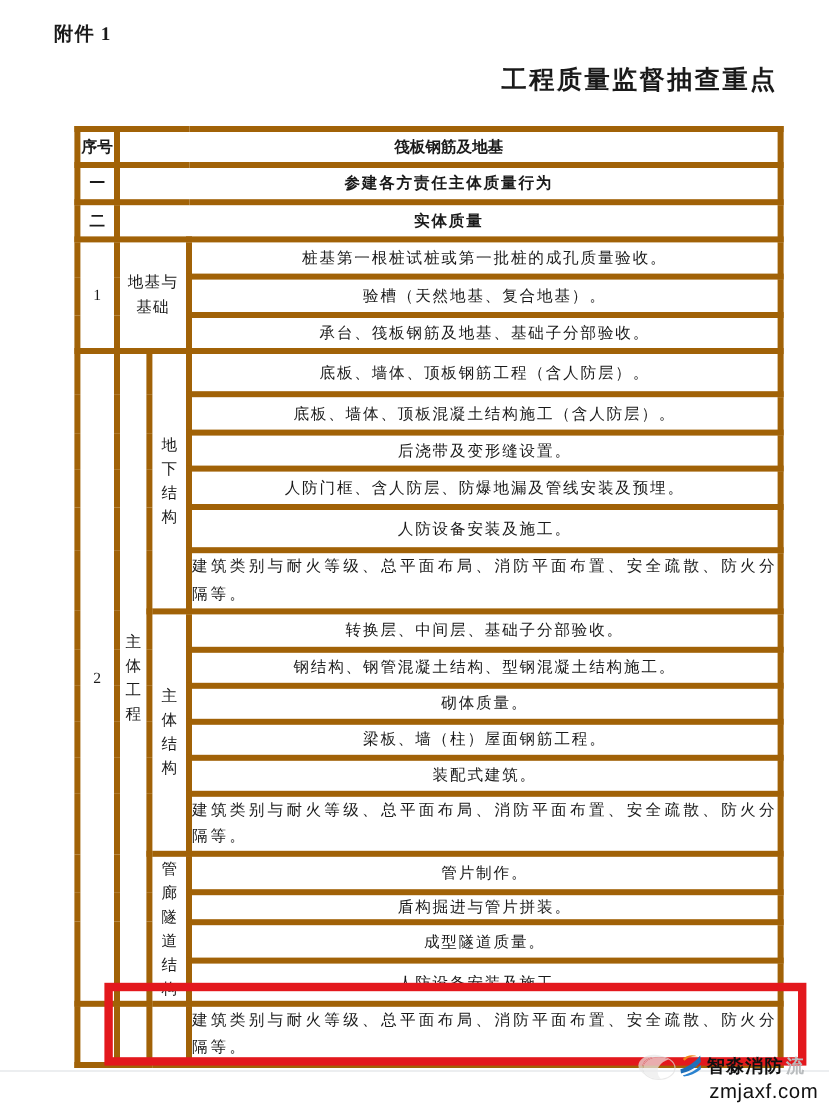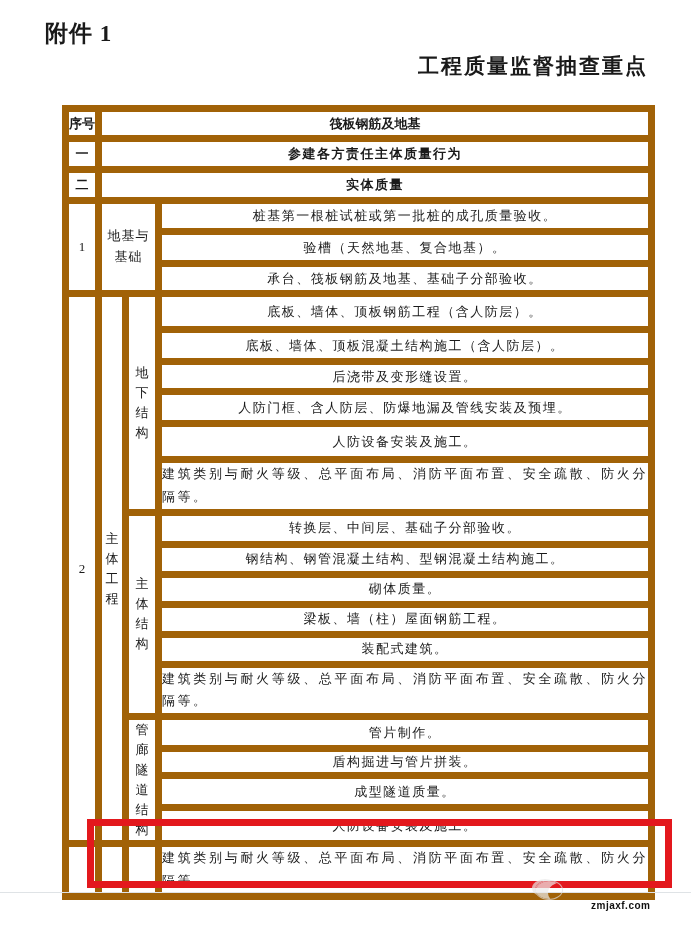--- a/index.html
+++ b/index.html
@@ -6,32 +6,32 @@
   .page{
     position:relative;
     width:691px;height:928px;
     background:#ffffff;
     overflow:hidden;
     font-family:"Liberation Serif","DejaVu Serif",serif;
     color:#1a1a1a;
   }
   .attachment{
     position:absolute;left:45px;top:18px;
-    font-size:23px;font-weight:bold;letter-spacing:1px;
+    font-size:16px;font-weight:bold;letter-spacing:1px;
   }
   .doc-title{
     position:absolute;left:62px;top:52px;width:586px;
     text-align:right;font-size:21px;font-weight:bold;letter-spacing:2px;
   }
   table.focus-table{
     position:absolute;left:62px;top:105px;
     width:586px;border-collapse:collapse;table-layout:fixed;
   }
   .focus-table td{
-    border:7px solid #a16207;
+    border:5px solid #a16207;
     font-size:13px;line-height:1.5;
     padding:0;vertical-align:middle;
     overflow:hidden;
   }
   .c{text-align:center;}
   .bold{font-weight:bold;}
   .content{padding:3px 10px 3px 12px;letter-spacing:1.5px;text-align:center;}
   .content.long{letter-spacing:2.5px;text-align:justify;text-justify:inter-character;line-height:1.75;}
   .group-wrap{display:inline-block;width:46px;letter-spacing:1px;line-height:1.6;}
   .vcell{text-align:center;}
@@ -58,21 +58,21 @@
     box-shadow:14px 3px 0 -2px #ececec inset, -4px -2px 0 -1px #e8e8e8;
   }
   .brand-row{
     position:absolute;left:28px;top:0px;display:flex;align-items:center;gap:2px;
   }
   .brand-icon{width:24px;height:24px;flex:0 0 auto;}
   .brand-text{font-size:15px;font-weight:bold;color:#111;letter-spacing:1px;white-space:nowrap;}
   .brand-faint{font-size:15px;font-weight:bold;color:#b9bcbe;letter-spacing:1px;}
   .brand-site{
     position:absolute;left:56px;top:24px;
-    font-size:10px;font-weight:bold;color:#111;letter-spacing:.5px;
+    font-size:17px;font-weight:normal;color:#111;letter-spacing:.5px;
   }
 </style>
 </head>
 <body>
 
 <div class="page">
 
   <div class="attachment">附件 1</div>
   <div class="doc-title">工程质量监督抽查重点</div>
 
@@ -176,16 +176,25 @@
     </tr>
   </tbody>
     </table>
 
   <div class="highlight-rect"></div>
 
   <div class="bottom-divider"></div>
 
   <div class="watermark">
     <div class="sketch"></div>
+    <div class="brand-row">
+      <svg class="brand-icon" viewBox="0 0 24 24">
+        <path d="M4 15 C9 13.5, 16 9.5, 20.5 3.5 L21 9 C16.5 14.5, 10 17.5, 4.5 18.5 Z" fill="#1f6fb8"></path>
+        <path d="M6 20 C11 19, 17 16, 21 11.5 L21 15 C17 18.5, 11.5 20.5, 7 21 Z" fill="#2a82cf"></path>
+        <path d="M6 6.5 C9 3.5, 14 2.5, 18.5 4.5 C15 3.8, 10 5, 7.5 8 Z" fill="#f08519"></path>
+      </svg>
+      <span class="brand-text">智淼消防</span>
+      <span class="brand-faint">流</span>
+    </div>
     <div class="brand-site">zmjaxf.com</div>
   </div>
 
 </div>
 
 </body></html>

